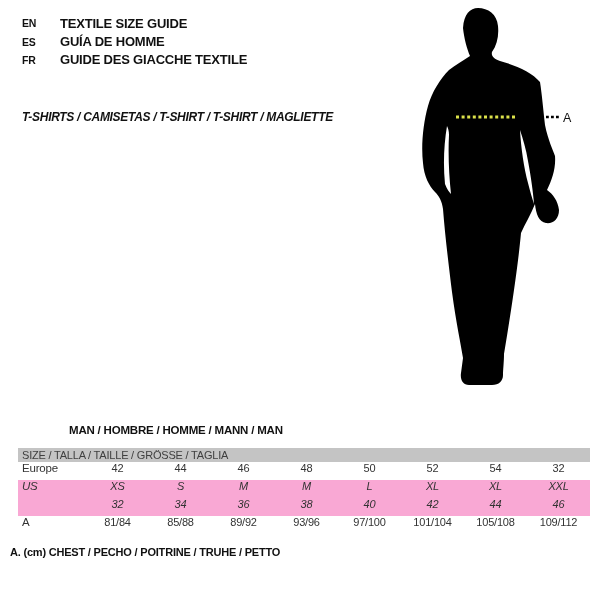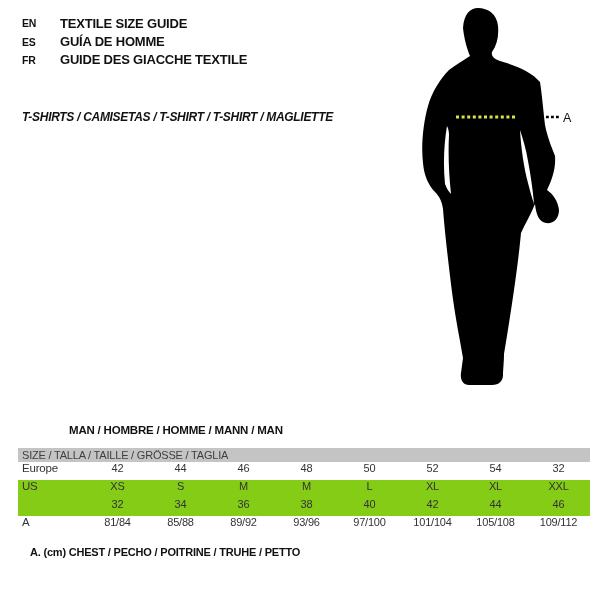--- a/index.html
+++ b/index.html
@@ -36,27 +36,27 @@
     font-weight: bold; font-size: 11.5px; letter-spacing: -0.2px; white-space: nowrap; padding-left: 47px; }
 
   
   .size-table { position: absolute; left: 18px; top: 448px; width: 572px; }
   .t-header {
     height: 14px; background: #c4c4c4;
     display: flex; align-items: center; padding-left: 4px; box-sizing: border-box;
     font-size: 11px; color: #3f3f3f; letter-spacing: -0.2px;
   }
   .t-row { display: flex; height: 18px; align-items: flex-start; }
-  .t-row.shaded { background: #84cc16; }
+  .t-row.shaded { background: #f9a8d4; font-style: italic; }
   .t-label { width: 68px; flex: none; padding-left: 4px; box-sizing: border-box;
     font-size: 11.5px; color: #333; letter-spacing: -0.2px; }
   .t-cell { flex: 1; text-align: center; font-size: 11px; color: #333; letter-spacing: -0.2px; }
 
   
-  .footnote { position: absolute; left: 30px; top: 544px; height: 16px;
+  .footnote { position: absolute; left: 10px; top: 544px; height: 16px;
     display: flex; align-items: center;
     font-weight: bold; font-size: 11px; letter-spacing: -0.2px; white-space: nowrap; }
 </style>
 </head>
 <body>
 
 <div class="page">
 
   <div class="langs">
     <div class="lang-row">

